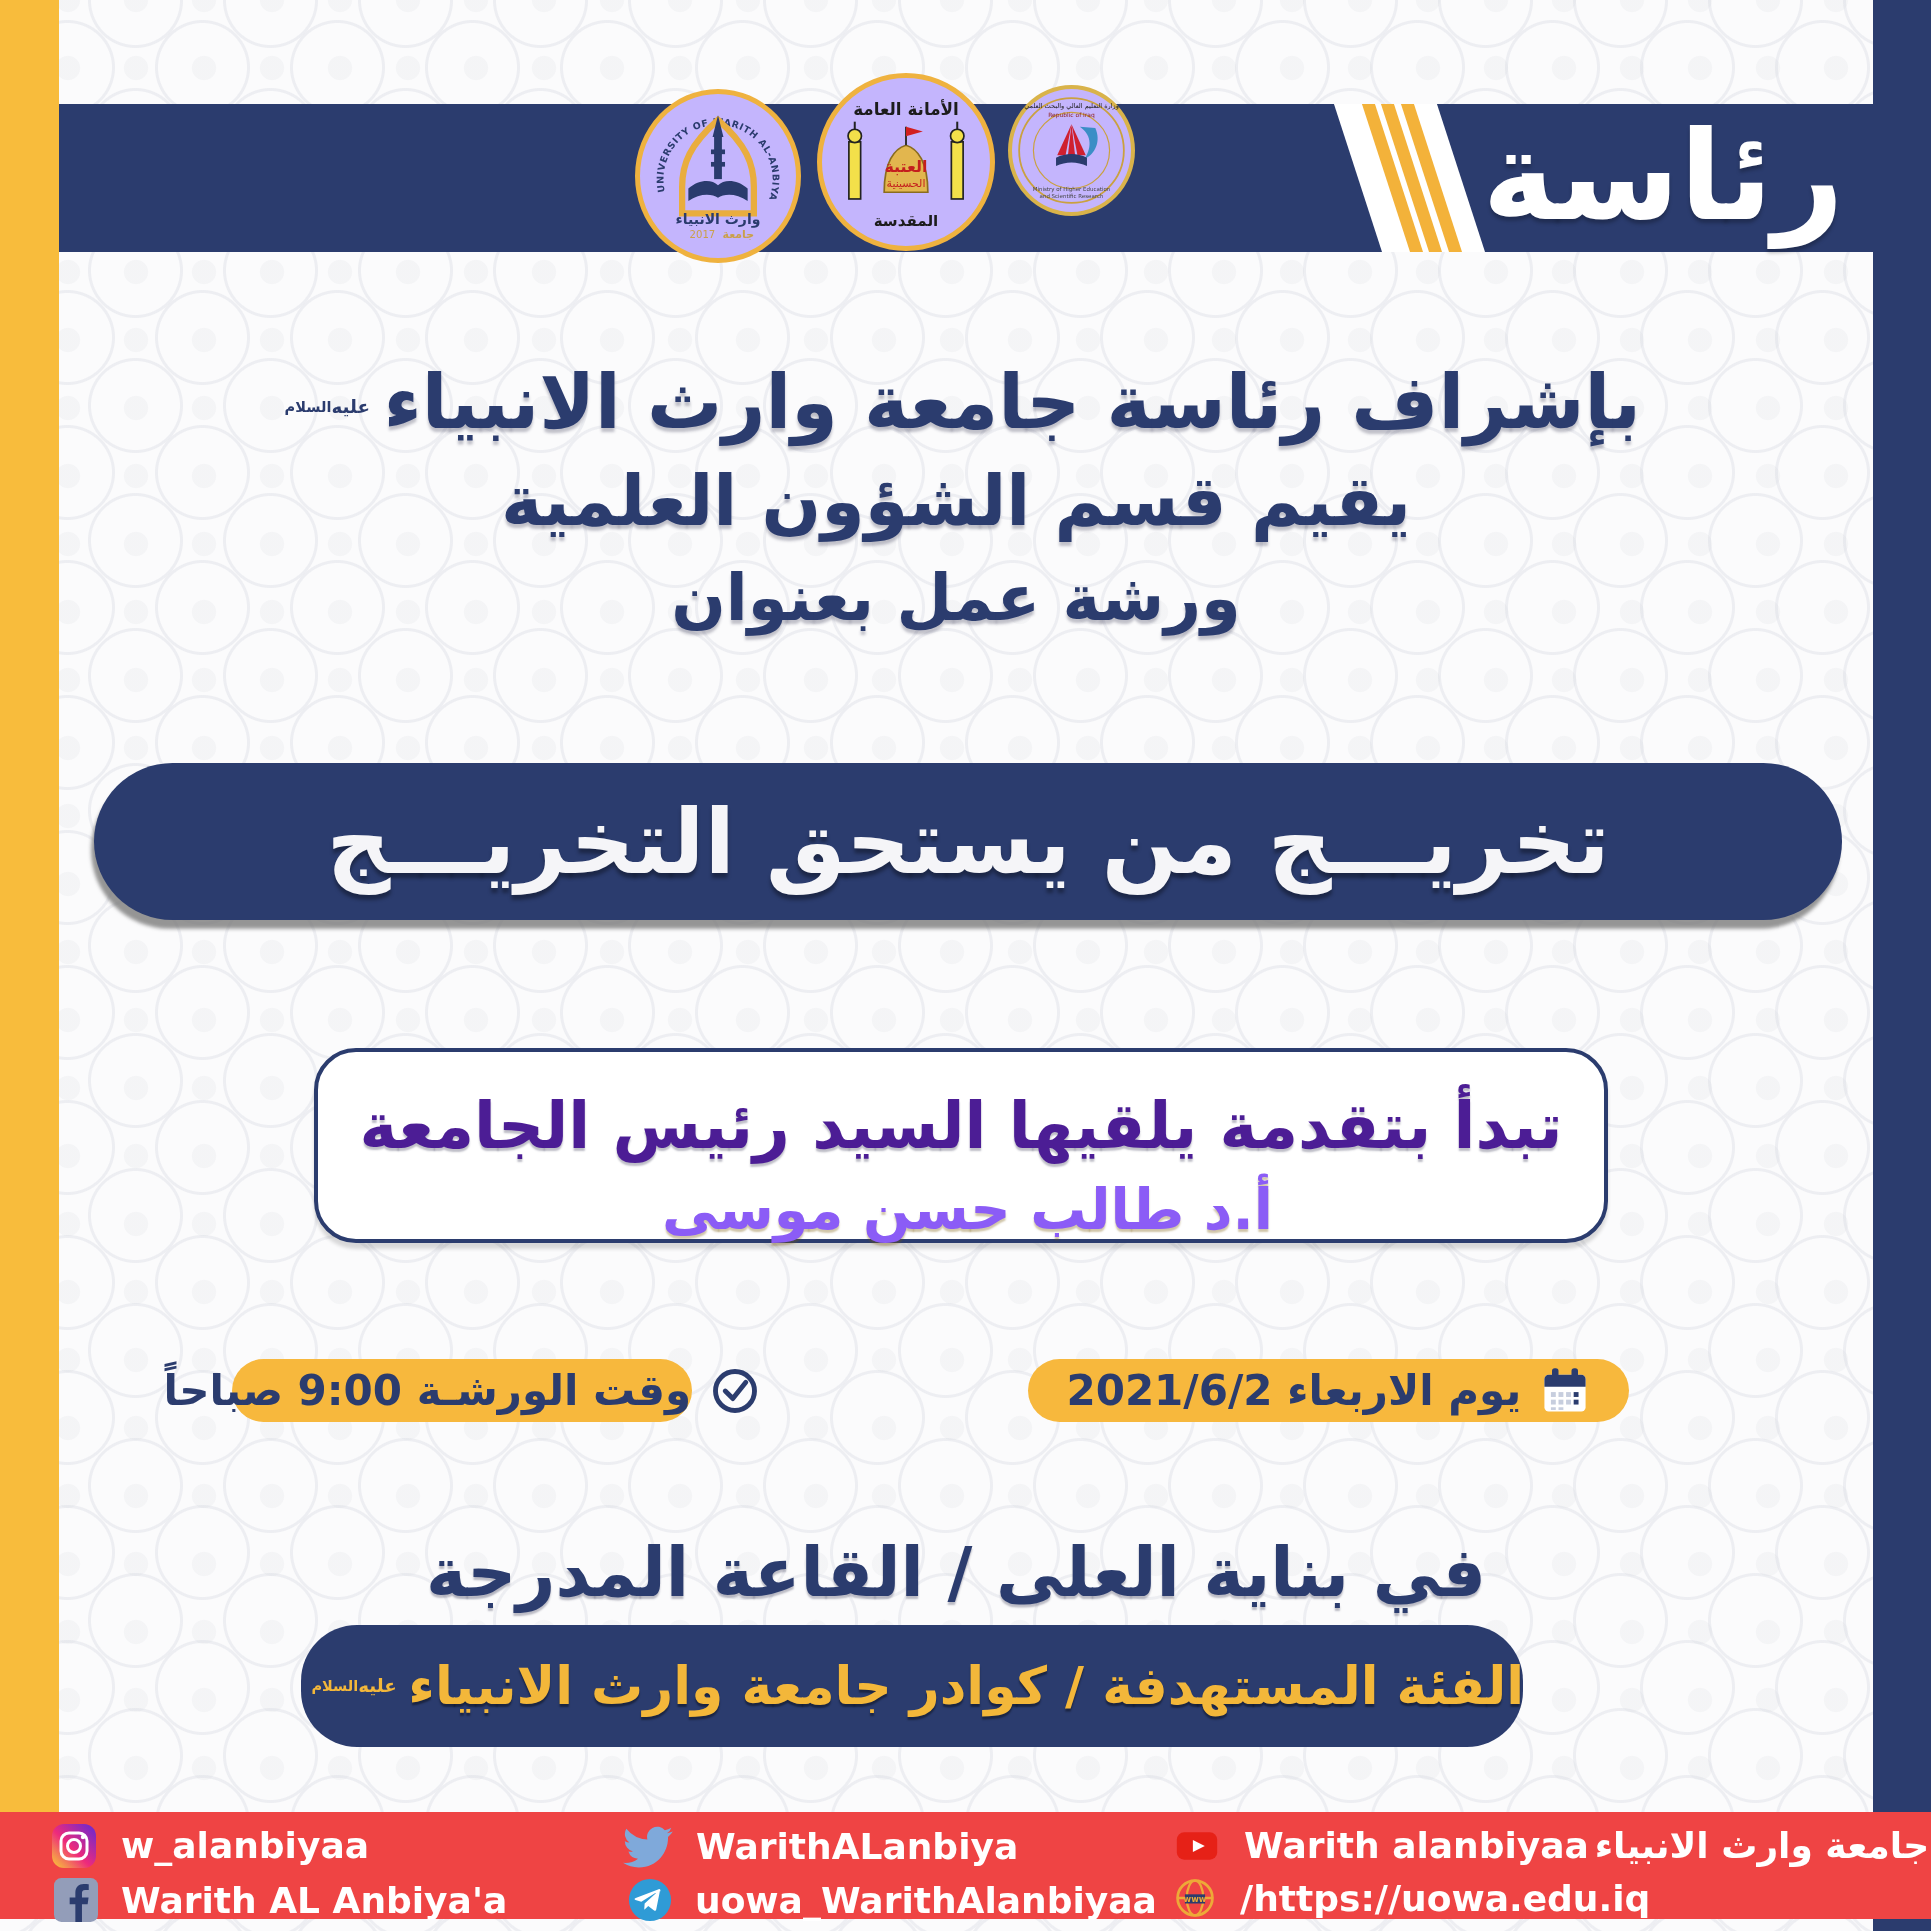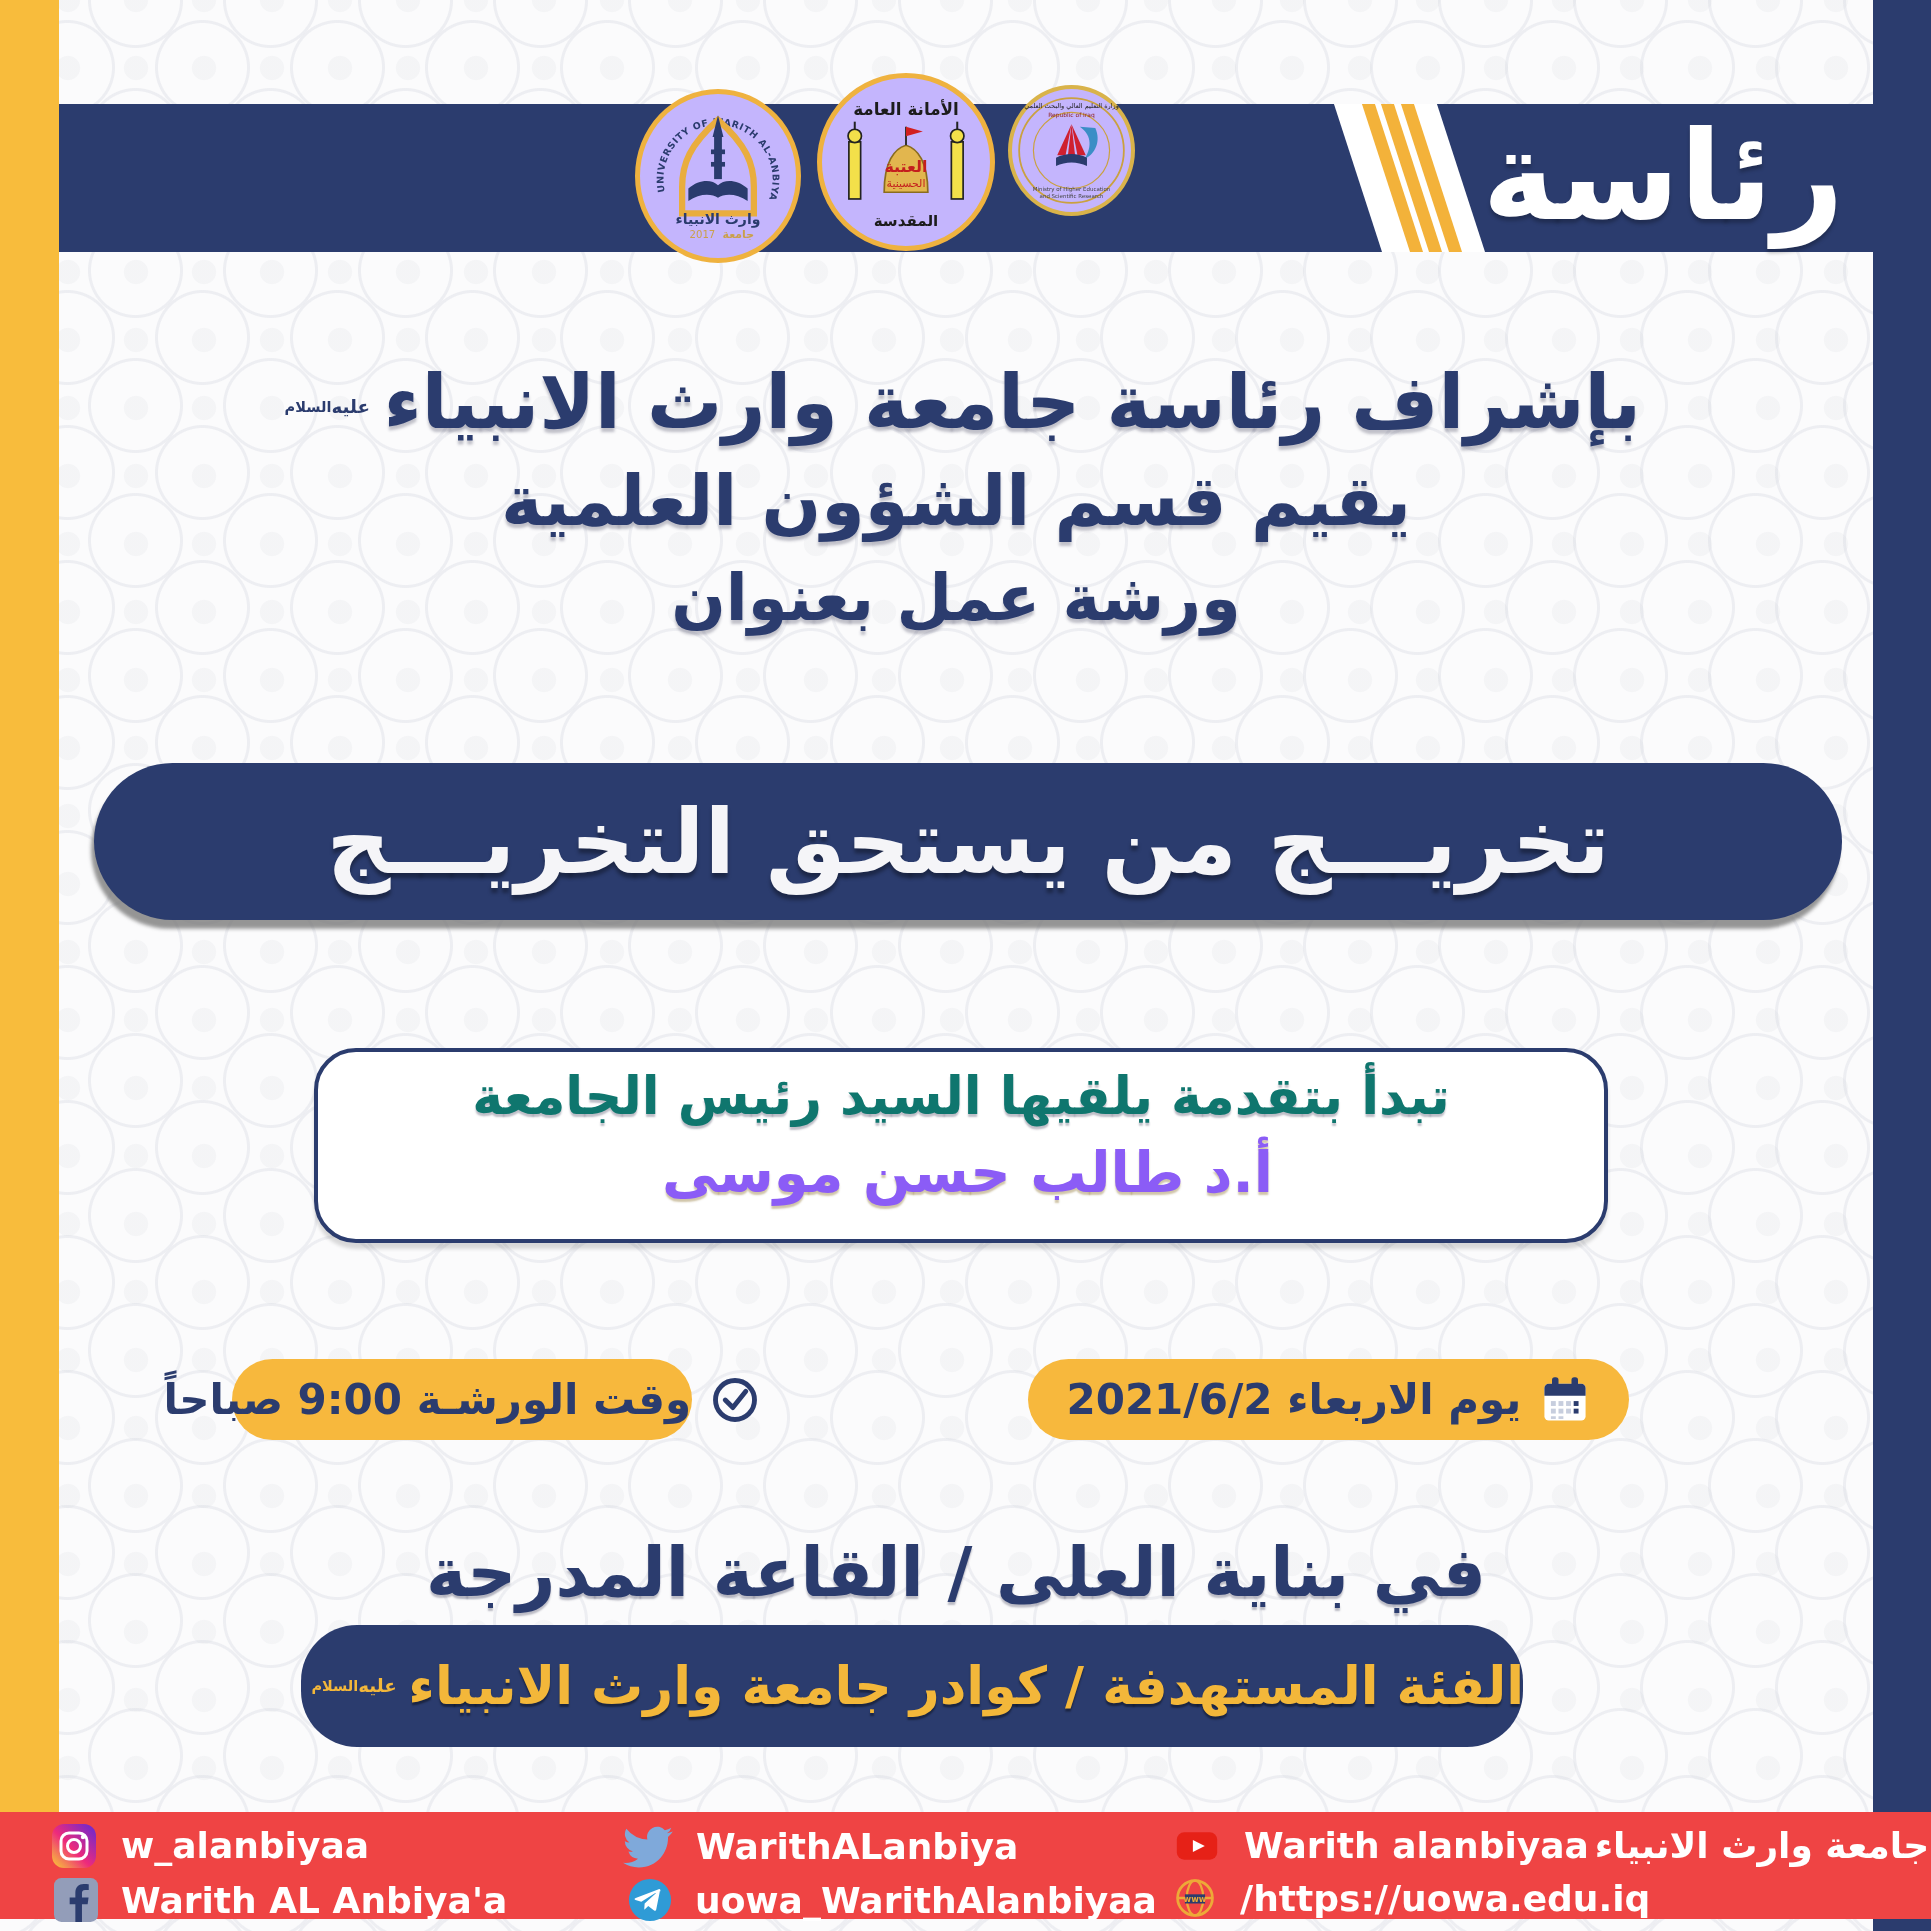--- a/index.html
+++ b/index.html
@@ -52,25 +52,25 @@
   .title-banner .txt{
     direction:rtl;color:#f5f5f8;font-size:89px;font-weight:bold;
     text-shadow:0 4.8px 3.9px rgba(0,0,0,.35);white-space:nowrap;
   }
   
   .speaker-box{
     position:absolute;left:314px;top:1048px;width:1294px;height:195px;background:#ffffff;
     border:4.8px solid #2b3c6e;border-radius:42px;z-index:4;text-align:center;box-sizing:border-box;
     box-shadow:0 5.8px 3.9px rgba(0,0,0,.14);
   }
-  .speaker-l1{direction:rtl;margin-top:14px;font-size:52px;font-weight:bold;color:#0f766e;text-shadow:0 2.9px 1.9px rgba(40,40,70,.3);}
+  .speaker-l1{direction:rtl;margin-top:37px;font-size:64px;font-weight:bold;color:#4c1d95;text-shadow:0 2.9px 1.9px rgba(40,40,70,.3);}
   .speaker-name{direction:rtl;margin-top:13.5px;font-size:56px;font-weight:bold;color:#8b5cf6;text-shadow:0 2.9px 1.9px rgba(120,90,10,.35);padding-left:13px;}
   
   .badge{
-    position:absolute;top:1359px;height:81px;background:#f7b83d;border-radius:41px;z-index:4;
+    position:absolute;top:1359px;height:63px;background:#f7b83d;border-radius:41px;z-index:4;
     display:flex;direction:rtl;align-items:center;justify-content:center;gap:17.4px;
   }
   .badge-date{left:1028px;width:601px;}
   .badge-time{left:232px;width:460px;}
   .badge .btxt{font-size:42px;font-weight:bold;color:#2b3c6e;white-space:nowrap;}
   .badge .bicon{width:52px;height:52px;flex:0 0 auto;}
   
   .location{position:absolute;left:97px;right:116px;top:1533px;text-align:center;direction:rtl;
     font-size:68px;font-weight:bold;color:#2b3c6e;z-index:4;text-shadow:0 2.9px 1.9px rgba(40,40,70,.3);}
   

